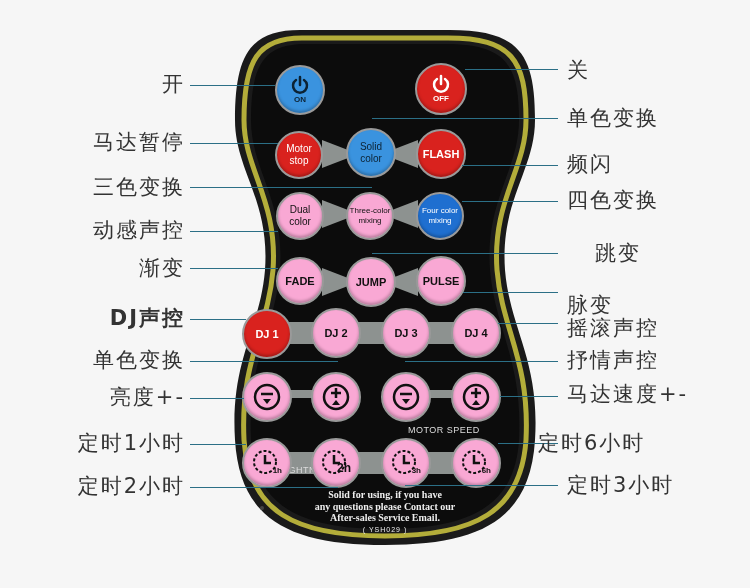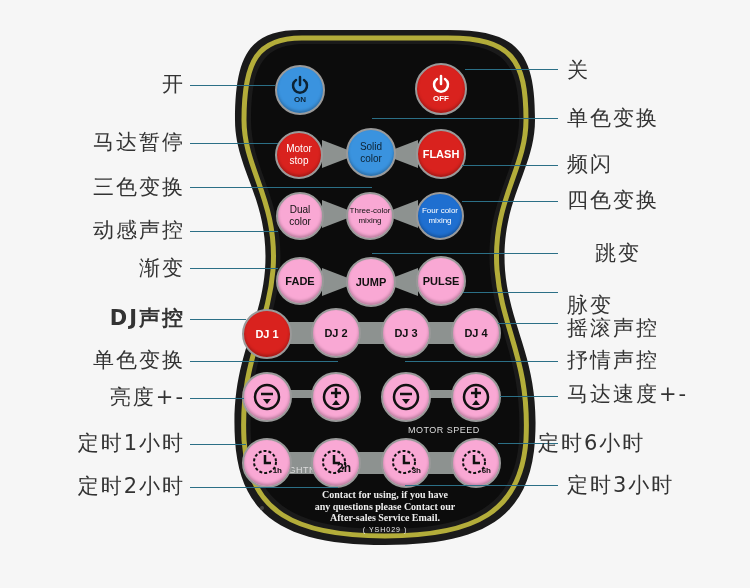--- a/index.html
+++ b/index.html
@@ -164,21 +164,21 @@
 </div>
 <div class="btn white" style="left:451px;top:438px;width:50px;height:50px;">
   <svg width="34" height="34" viewBox="0 0 34 34">
       <circle cx="15" cy="16" r="11" fill="none" stroke="#111" stroke-width="2" stroke-dasharray="3 2"></circle>
       <polyline points="15,9 15,17 21,17" fill="none" stroke="#111" stroke-width="2.5"></polyline>
     </svg>
   <span style="position:absolute;right:8px;bottom:11px;font-size:8px;">6h</span>
 </div>
 
 <div class="thanks">
-  <div>Contact for using, if you have</div>
+  <div>Solid for using, if you have</div>
   <div>any questions please Contact our</div>
   <div>After-sales Service Email.</div>
   <div class="model">( YSH029 )</div>
 </div>
 
 <div class="lbl l" style="right:565px;top:70px;">开</div>
 <div class="line" style="left:190px;top:85px;width:85px;"></div>
 <div class="lbl l" style="right:565px;top:128px;">马达暂停</div>
 <div class="line" style="left:190px;top:143px;width:88px;"></div>
 <div class="lbl l" style="right:565px;top:173px;">三色变换</div>

